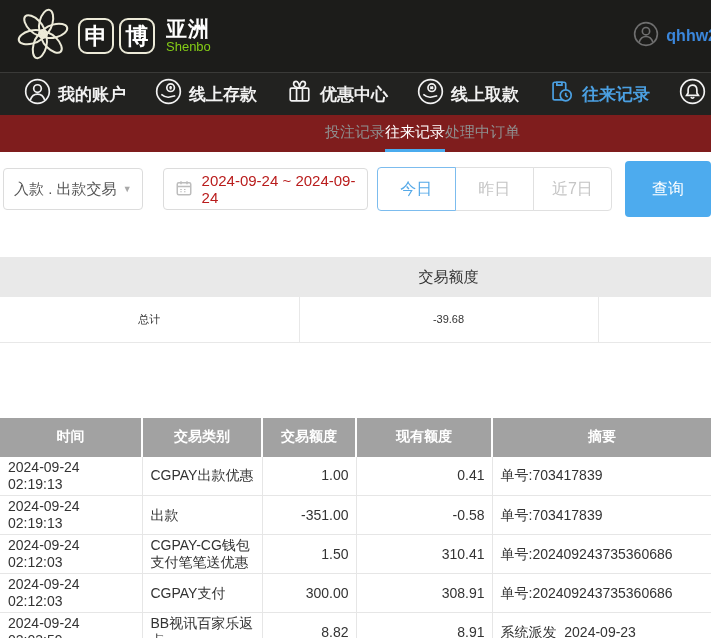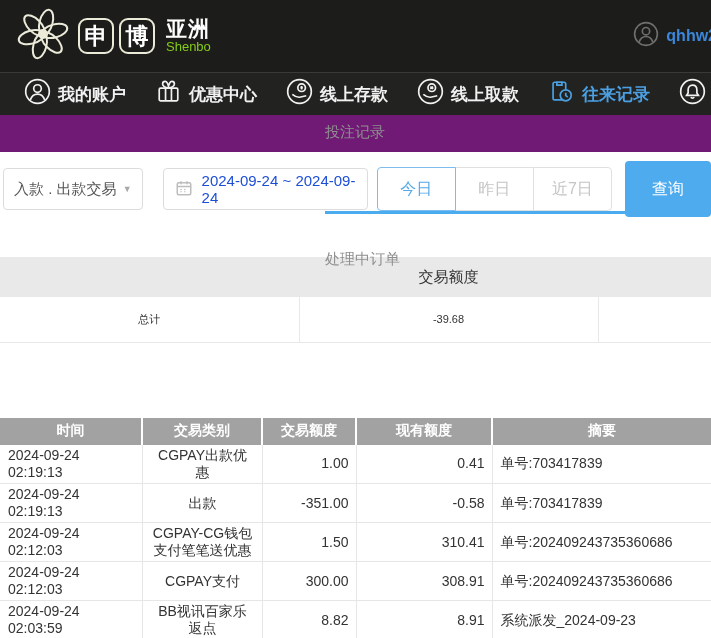--- a/index.html
+++ b/index.html
@@ -20,57 +20,57 @@
   .user-name { color:#3b87dc; font-size:16px; font-weight:bold; white-space:nowrap; }
 
   
   .nav-bar { height:43px; background:#222220; border-top:1px solid #3a3a38;
     display:flex; align-items:center; padding-left:24px; gap:29px; white-space:nowrap; }
   .nav-item { display:flex; align-items:center; gap:7px; color:#f2f2f2; font-size:17px; font-weight:bold; cursor:pointer; }
   .nav-item.active { color:#4ba0e2; }
   .nav-item svg { flex:0 0 auto; }
 
   
-  .sub-nav { height:37px; background:#701a75; display:flex; gap:28px; padding-left:325px;flex-direction:column; }
+  .sub-nav { height:37px; background:#7f1d1d; display:flex; padding-left:325px; }
   .sub-tab { color:#8f8f8f; font-size:15px; line-height:34px; height:37px; cursor:pointer; }
   .sub-tab.active { color:#fff; border-bottom:3px solid #4aabee; }
 
   
   .filter-bar { display:flex; align-items:center; padding:9px 0 0 3px; }
   .select-box { width:153px; height:42px; border:1px solid #dcdcdc; border-radius:4px;
     display:flex; align-items:center; justify-content:space-between; padding:0 10px; color:#555;
     font-size:15px; background:#fff; cursor:pointer; }
   .select-arrow { color:#a9a9a9; font-size:9px; }
   .date-box { width:226px; height:42px; border:1px solid #dcdcdc; border-radius:4px; margin-left:20px;
-    display:flex; align-items:center; gap:9px; padding:10px 11px; color:#1d4ed8; font-size:15px; cursor:pointer; }
+    display:flex; align-items:center; gap:9px; padding:10px 11px; color:#b91c1c; font-size:15px; cursor:pointer; }
   .quick-group { display:flex; margin-left:9px; }
   .quick-btn { width:79px; height:44px; background:#fff; font-size:16px; color:#c5c5c5;
     border:1px solid #e0e0e0; margin-left:-1px; cursor:pointer; font-family:inherit; }
   .quick-btn:first-child { margin-left:0; border-radius:4px 0 0 4px; }
   .quick-btn:last-child { border-radius:0 4px 4px 0; }
   .quick-btn.active { border:1px solid #7cbcee; color:#55a9e8; position:relative; z-index:2; }
   .search-btn { margin-left:13px; width:96px; height:56px; background:#4dabee; color:#fff;
     font-size:16px; border:none; border-radius:4px; cursor:pointer; font-family:inherit; }
 
   
   .summary-table { width:711px; margin-top:40px; border-collapse:collapse; table-layout:fixed; }
   .summary-table .head td { background:#e9e9e9; height:40px; text-align:center; color:#333; font-size:15px; }
   .summary-table .body td { height:45px; text-align:center; color:#333; font-size:11px;
     border-bottom:1px solid #e8e8e8; }
   .summary-table .body td + td { border-left:1px solid #e8e8e8; }
 
   
   .main-table { width:711px; margin-top:75px; border-collapse:collapse; table-layout:fixed; }
-  .main-table th { background:#a2a2a2; color:#fff; font-size:14px; font-weight:bold; height:27px; }
+  .main-table th { background:#a2a2a2; color:#fff; font-size:14px; font-weight:bold; height:39px; }
   .main-table th + th { border-left:2px solid #fff; }
   .main-table td { color:#333; font-size:14px; height:39px; line-height:17px;
     padding:2px 8px; border-bottom:1px solid #e6e6e6; background:#fff; }
   .main-table td + td { border-left:1px solid #e6e6e6; }
   .main-table td.col0 { text-align:left; padding-left:8px; }
-  .main-table td.col1 { text-align:center; padding-left:9px; }
+  .main-table td.col1 { text-align:left; }
   .main-table td.col2 { text-align:right; padding-right:7px; }
   .main-table td.col3 { text-align:right; padding-right:7px; }
   .main-table td.col4 { text-align:left; }
 </style>
 </head>
 <body>
 
 <div class="page">
 
   <header class="top-header">
@@ -116,37 +116,37 @@
           <circle cx="16" cy="16" r="14"></circle>
             <circle cx="16" cy="12.5" r="4.5"></circle>
           <path d="M7.5 26c1.6-4.8 4.6-7 8.5-7s6.9 2.2 8.5 7"></path>
         </svg>
       </span>
       <span>我的账户</span>
     </div>
     <div class="nav-item">
       <span>
         <svg width="27" height="27" viewBox="0 0 32 32" fill="none" stroke="currentColor" stroke-width="2">
+          <circle cx="16" cy="16" r="14"></circle>
+          <circle cx="18.5" cy="11.5" r="4.5"></circle>
+          <path d="M17 11.5h3M18.5 9.5v4"></path>
+          <path d="M7.5 19.5c3 2.5 5.5 3.5 8.5 3.3l8-1.8"></path>
+        </svg>
+      </span>
+      <span>线上存款</span>
+    </div>
+    <div class="nav-item">
+      <span>
+        <svg width="27" height="27" viewBox="0 0 32 32" fill="none" stroke="currentColor" stroke-width="2">
           <rect x="5" y="12" width="22" height="15" rx="1.5"></rect>
           <path d="M12.5 12v15M19.5 12v15"></path>
           <path d="M16 12c-4-1-7-2.3-7-5 0-1.8 1.2-3 3-3s4 3 4 8c0-5 2.2-8 4-8s3 1.2 3 3c0 2.7-3 4-7 5z"></path>
         </svg>
       </span>
       <span>优惠中心</span>
-    </div>
-    <div class="nav-item">
-      <span>
-        <svg width="27" height="27" viewBox="0 0 32 32" fill="none" stroke="currentColor" stroke-width="2">
-          <circle cx="16" cy="16" r="14"></circle>
-          <circle cx="18.5" cy="11.5" r="4.5"></circle>
-          <path d="M17 11.5h3M18.5 9.5v4"></path>
-          <path d="M7.5 19.5c3 2.5 5.5 3.5 8.5 3.3l8-1.8"></path>
-        </svg>
-      </span>
-      <span>线上存款</span>
     </div>
     <div class="nav-item">
       <span>
         <svg width="27" height="27" viewBox="0 0 32 32" fill="none" stroke="currentColor" stroke-width="2">
           <circle cx="16" cy="16" r="14"></circle>
           <circle cx="17.5" cy="11.5" r="4.5"></circle>
           <path d="M15.8 10.2l3.4 2.6M15.8 12.8l3.4-2.6"></path>
           <path d="M7.5 19.5c3 2.5 5.5 3.5 8.5 3.3l8-1.8"></path>
         </svg>
       </span>

